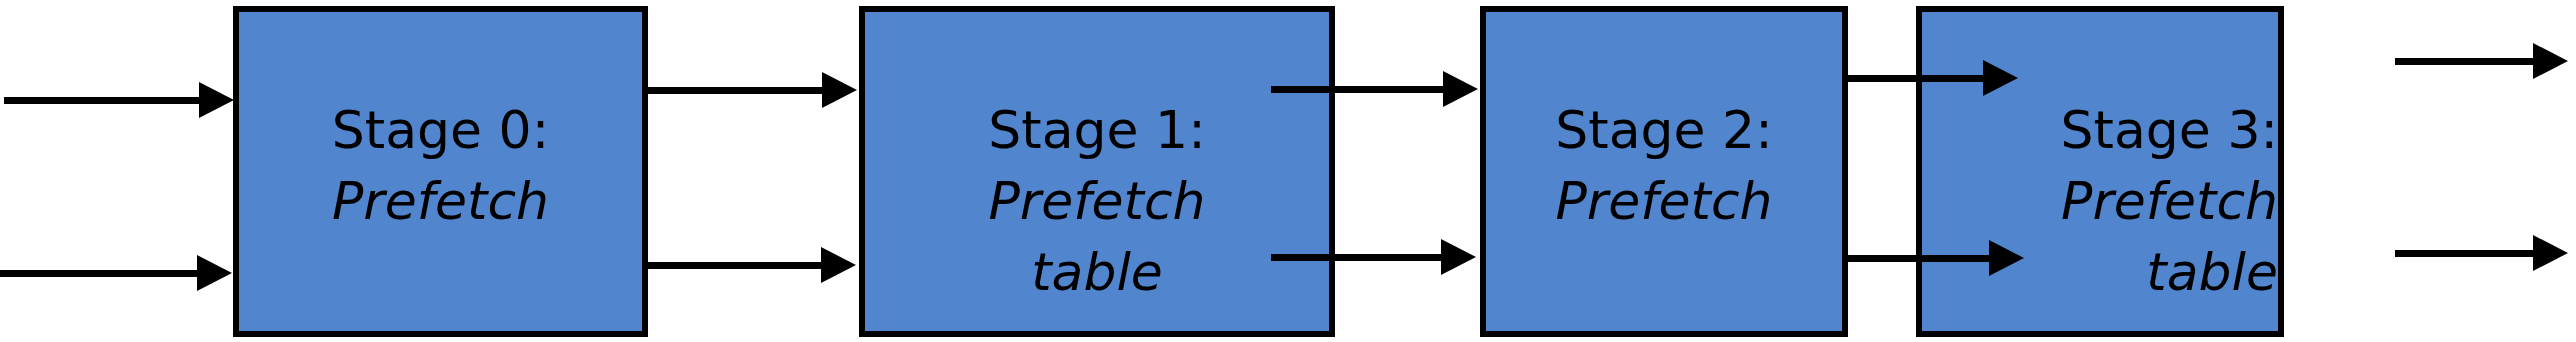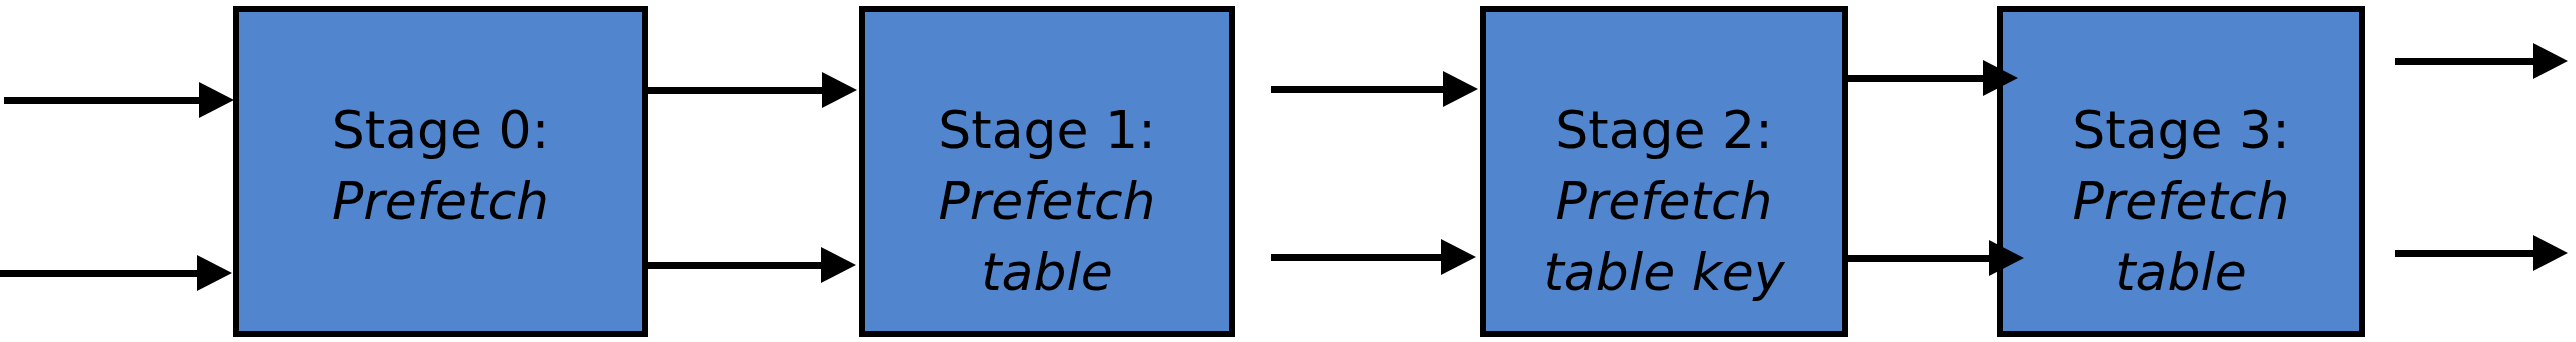--- a/index.html
+++ b/index.html
@@ -60,33 +60,32 @@
 </head>
 <body>
 
 <div class="canvas">
 
   <div class="stage-box" id="box-0" style="left: 233px; width: 415px;">
     <div class="stage-title">Stage 0:</div>
     <div class="stage-detail">Prefetch</div>
   </div>
 
-  <div class="stage-box" id="box-1" style="left: 859px; width: 376px;">
+  <div class="stage-box" id="box-1" style="left: 859px; width: 476px;">
     <div class="stage-title">Stage 1:</div>
     <div class="stage-detail">Prefetch</div>
     <div class="stage-detail">table</div>
   </div>
 
   <div class="stage-box" id="box-2" style="left: 1480px; width: 368px;">
     <div class="stage-title">Stage 2:</div>
     <div class="stage-detail">Prefetch</div>
-    <div class="stage-detail">table key</div>
   </div>
 
-  <div class="stage-box" id="box-3" style="left: 1997px; width: 368px;">
+  <div class="stage-box" id="box-3" style="left: 1916px; width: 368px; align-items: flex-end;">
     <div class="stage-title">Stage 3:</div>
     <div class="stage-detail">Prefetch</div>
     <div class="stage-detail">table</div>
   </div>
 
   <div id="arrows">
       <div class="arrow" style="left: 3.5px; top: 97px; width: 230px;">
         <div class="shaft"></div>
         <div class="head"></div>
       </div>

